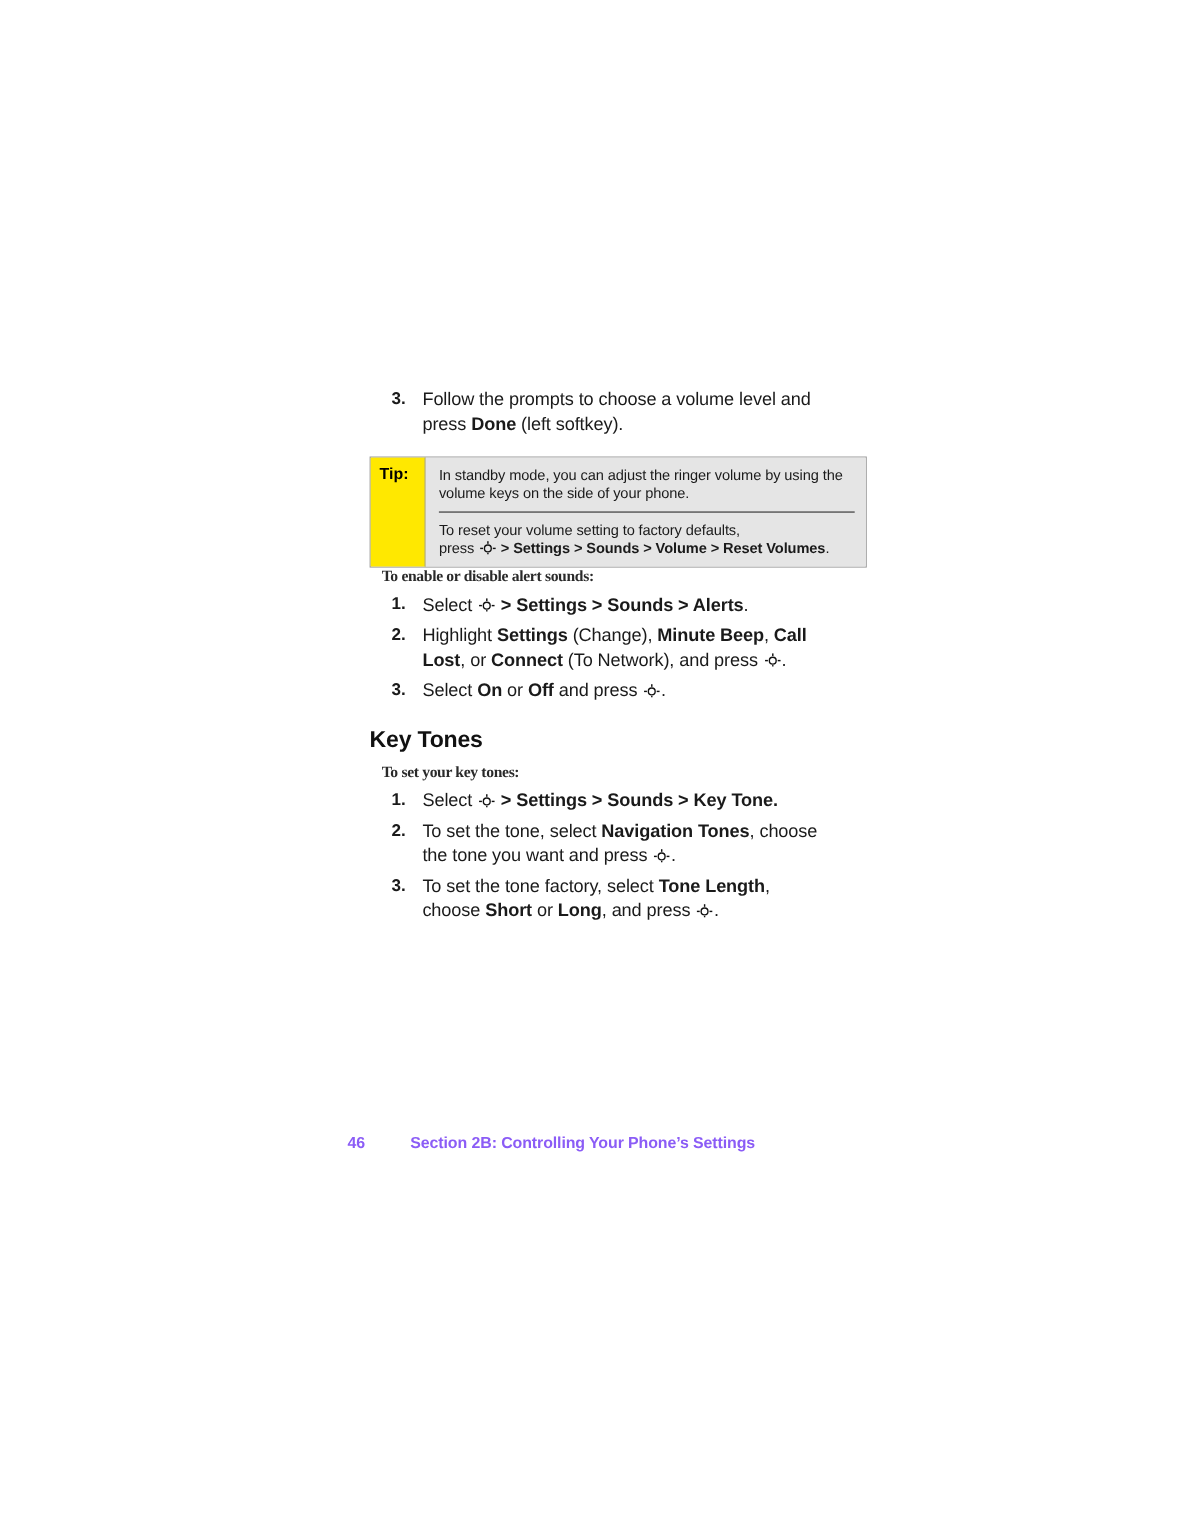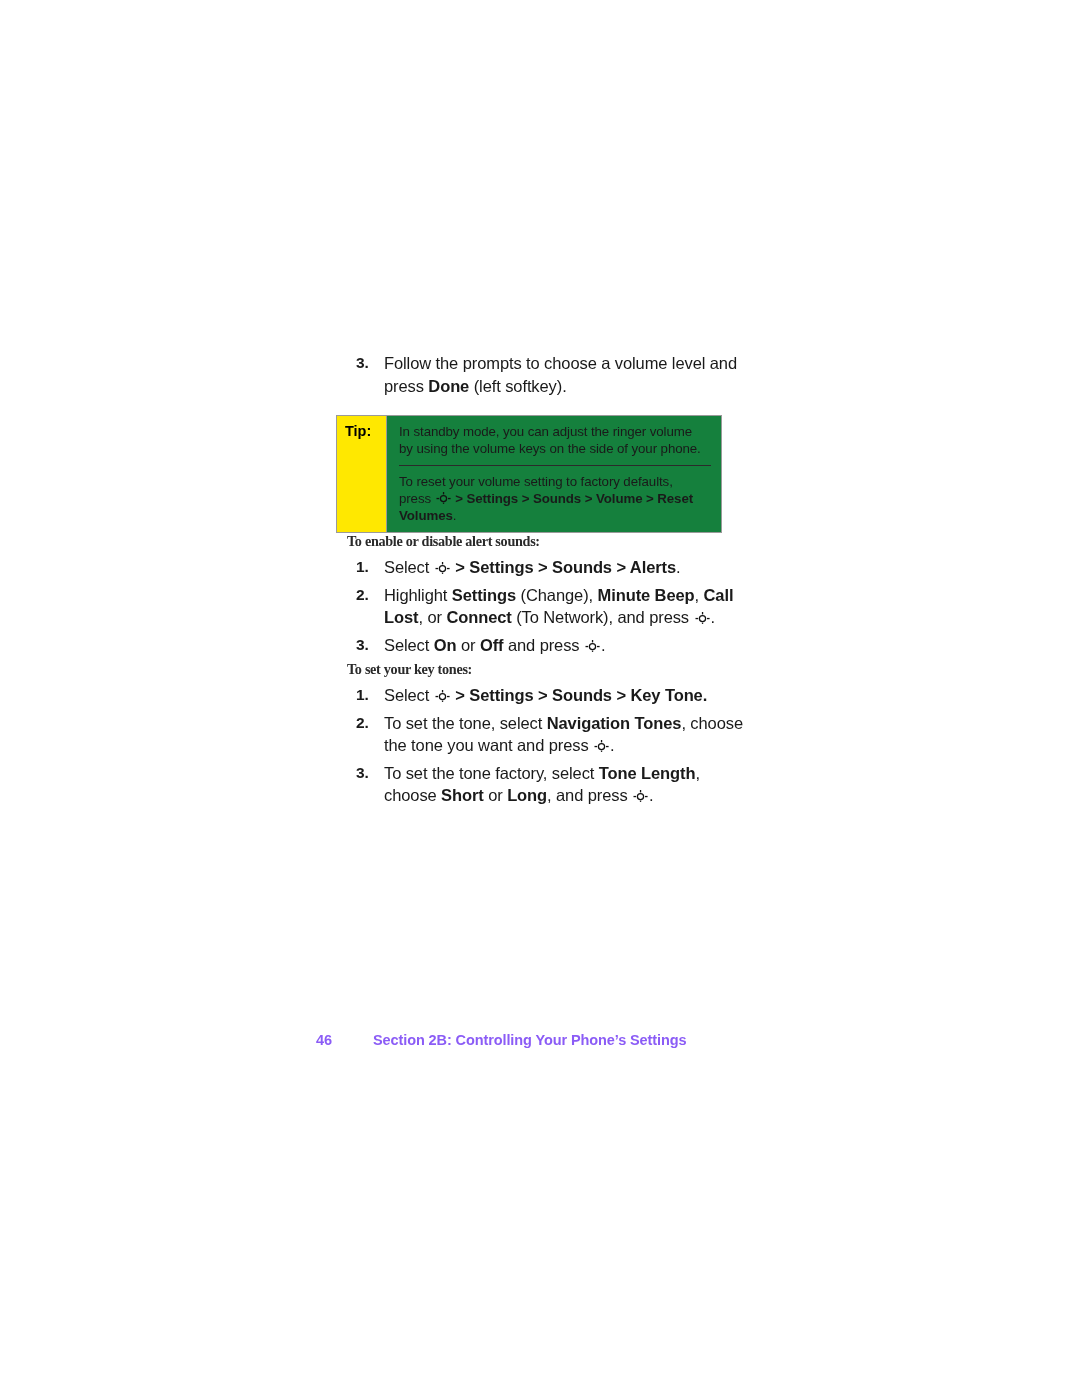--- a/index.html
+++ b/index.html
@@ -51,36 +51,36 @@
     font-size: 15.5px;
   }
 
   b, strong { font-weight: bold; }
 
   
   .tipbox {
     display: flex;
     border: 1px solid #9a9a9a;
     margin-top: 18px;
-    width: 386px;
+    width: 452px;
     box-sizing: border-box;
   }
   .tip-label {
     background: #ffe800;
     width: 50px;
     flex: 0 0 50px;
     border-right: 1px solid #9a9a9a;
     padding: 7px 0 0 8px;
     box-sizing: border-box;
     font-weight: bold;
     font-size: 14.5px;
     color: #000;
   }
   .tip-body {
-    background: #15803d;
+    background: #e5e5e5;
     flex: 1 1 auto;
     padding: 0;
   }
   .tip-para {
     font-size: 13.3px;
     line-height: 17px;
     padding: 7px 12px 8px 12px;
     letter-spacing: -0.1px;
   }
   .tip-div {
@@ -205,20 +205,21 @@
             <circle cx="7.5" cy="7.6" r="3.1" fill="none" stroke="#111" stroke-width="1.25"></circle>
             <rect x="6.9" y="1.0" width="1.3" height="2.4" fill="#111"></rect>
             <rect x="6.9" y="11.6" width="1.3" height="1.3" fill="#111"></rect>
             <rect x="0.5" y="6.9" width="2.6" height="1.3" fill="#111"></rect>
             <rect x="12.0" y="6.9" width="2.6" height="1.3" fill="#111"></rect>
           </svg>
         </span><span>.</span>
       </li>
     </ol>
 
+    <h2 class="sect">Key Tones</h2>
     <div class="subhead">To set your key tones:</div>
 
     <ol class="steps">
       <li class="step">
         <span class="num">1.</span><span>Select </span><span class="navicon">
           <svg width="15" height="14" viewBox="0 0 15 14" aria-hidden="true">
             <circle cx="7.5" cy="7.6" r="3.1" fill="none" stroke="#111" stroke-width="1.25"></circle>
             <rect x="6.9" y="1.0" width="1.3" height="2.4" fill="#111"></rect>
             <rect x="6.9" y="11.6" width="1.3" height="1.3" fill="#111"></rect>
             <rect x="0.5" y="6.9" width="2.6" height="1.3" fill="#111"></rect>

